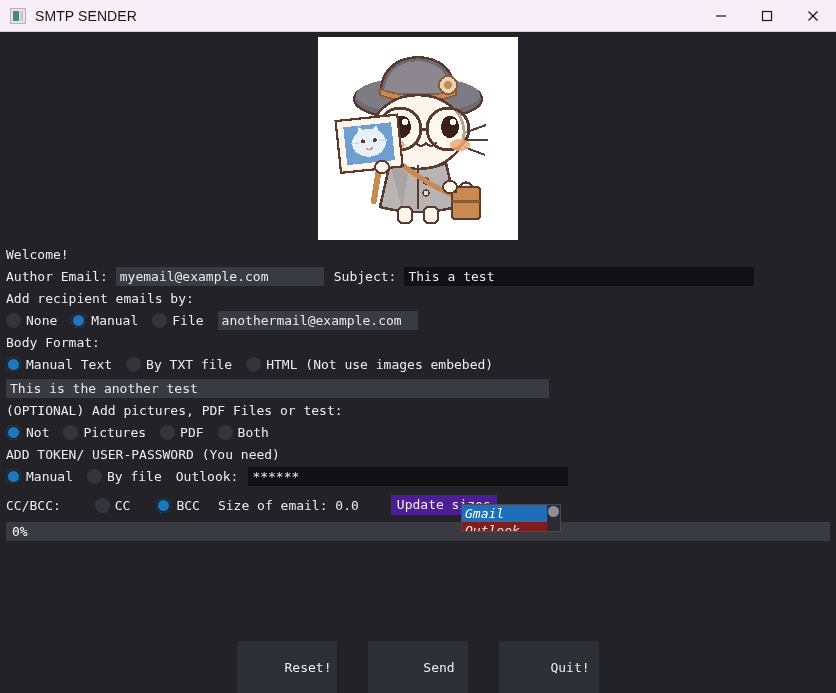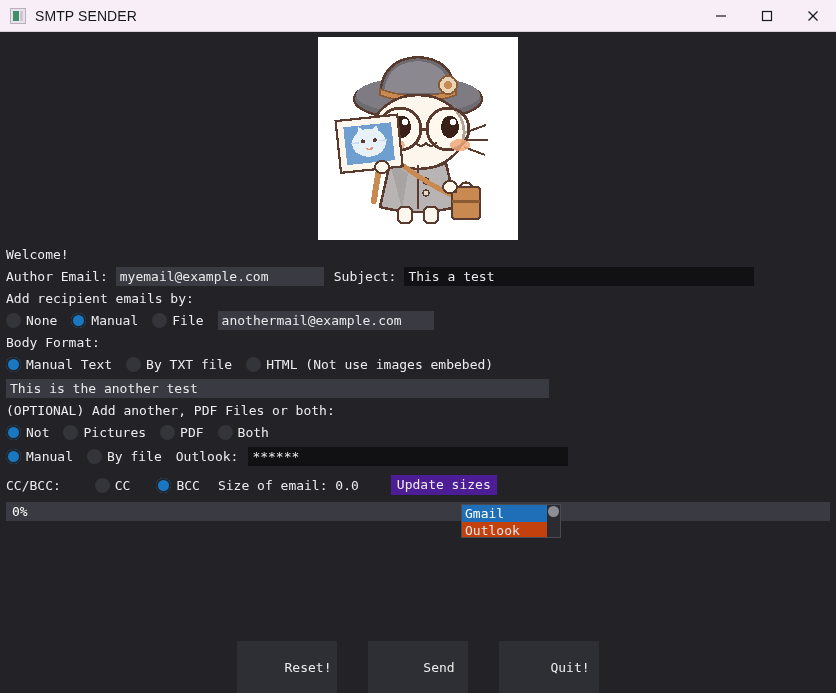--- a/index.html
+++ b/index.html
@@ -161,26 +161,27 @@
     padding: 2px 6px;
     height: 20px;
     line-height: 16px;
     box-sizing: border-box;
     cursor: pointer;
   }
   .combo-popup {
     position: absolute;
     top: 0; left: 0;
     width: 100px;
-    background: #c2410c;
+    background: #7f1d1d;
     border: 1px solid #4a4a52;
     box-sizing: border-box;
     z-index: 40;
     overflow: hidden;
-    height: 34px;
+    height: 28px;
+    font-style: italic;
   }
   .combo-opt {
     font-size: 13px;
     font-family: "DejaVu Sans Mono", monospace;
     color: #e6e6ea;
     height: 17px;
     line-height: 17px;
     padding-left: 3px;
     box-sizing: border-box;
     white-space: nowrap;
@@ -375,21 +376,21 @@
           <span class="label">None</span>
         </span>
         <span class="radio-item">
           <span class="radio on"></span>
           <span class="label">Manual</span>
         </span>
         <span class="radio-item">
           <span class="radio"></span>
           <span class="label">File</span>
         </span>
-        <span class="entry light" style="width:216px;">anothermail@example.com</span>
+        <span class="entry light" style="width:200px;">anothermail@example.com</span>
       </div>
 
       <div class="row" style="height:18px;">
         <span class="label">Body Format:</span>
       </div>
 
       <div class="row">
         <span class="radio-item">
           <span class="radio on"></span>
           <span class="label">Manual Text</span>
@@ -402,21 +403,21 @@
           <span class="radio"></span>
           <span class="label">HTML (Not use images embebed)</span>
         </span>
       </div>
 
       <div class="row">
         <span class="entry light wide-entry">This is the another test</span>
       </div>
 
       <div class="row" style="height:18px;">
-        <span class="label">(OPTIONAL) Add another, PDF Files or both:</span>
+        <span class="label">(OPTIONAL) Add pictures, PDF Files or test:</span>
       </div>
 
       <div class="row">
         <span class="radio-item">
           <span class="radio on"></span>
           <span class="label">Not</span>
         </span>
         <span class="radio-item">
           <span class="radio"></span>
           <span class="label">Pictures</span>
@@ -424,20 +425,23 @@
         <span class="radio-item">
           <span class="radio"></span>
           <span class="label">PDF</span>
         </span>
         <span class="radio-item">
           <span class="radio"></span>
           <span class="label">Both</span>
         </span>
       </div>
 
+      <div class="row" style="height:18px;">
+        <span class="label">ADD TOKEN/ USER-PASSWORD (You need)</span>
+      </div>
 
       <div class="row" style="position:relative;">
         <span class="radio-item">
           <span class="radio on"></span>
           <span class="label">Manual</span>
         </span>
         <span class="radio-item">
           <span class="radio"></span>
           <span class="label">By file</span>
         </span>

